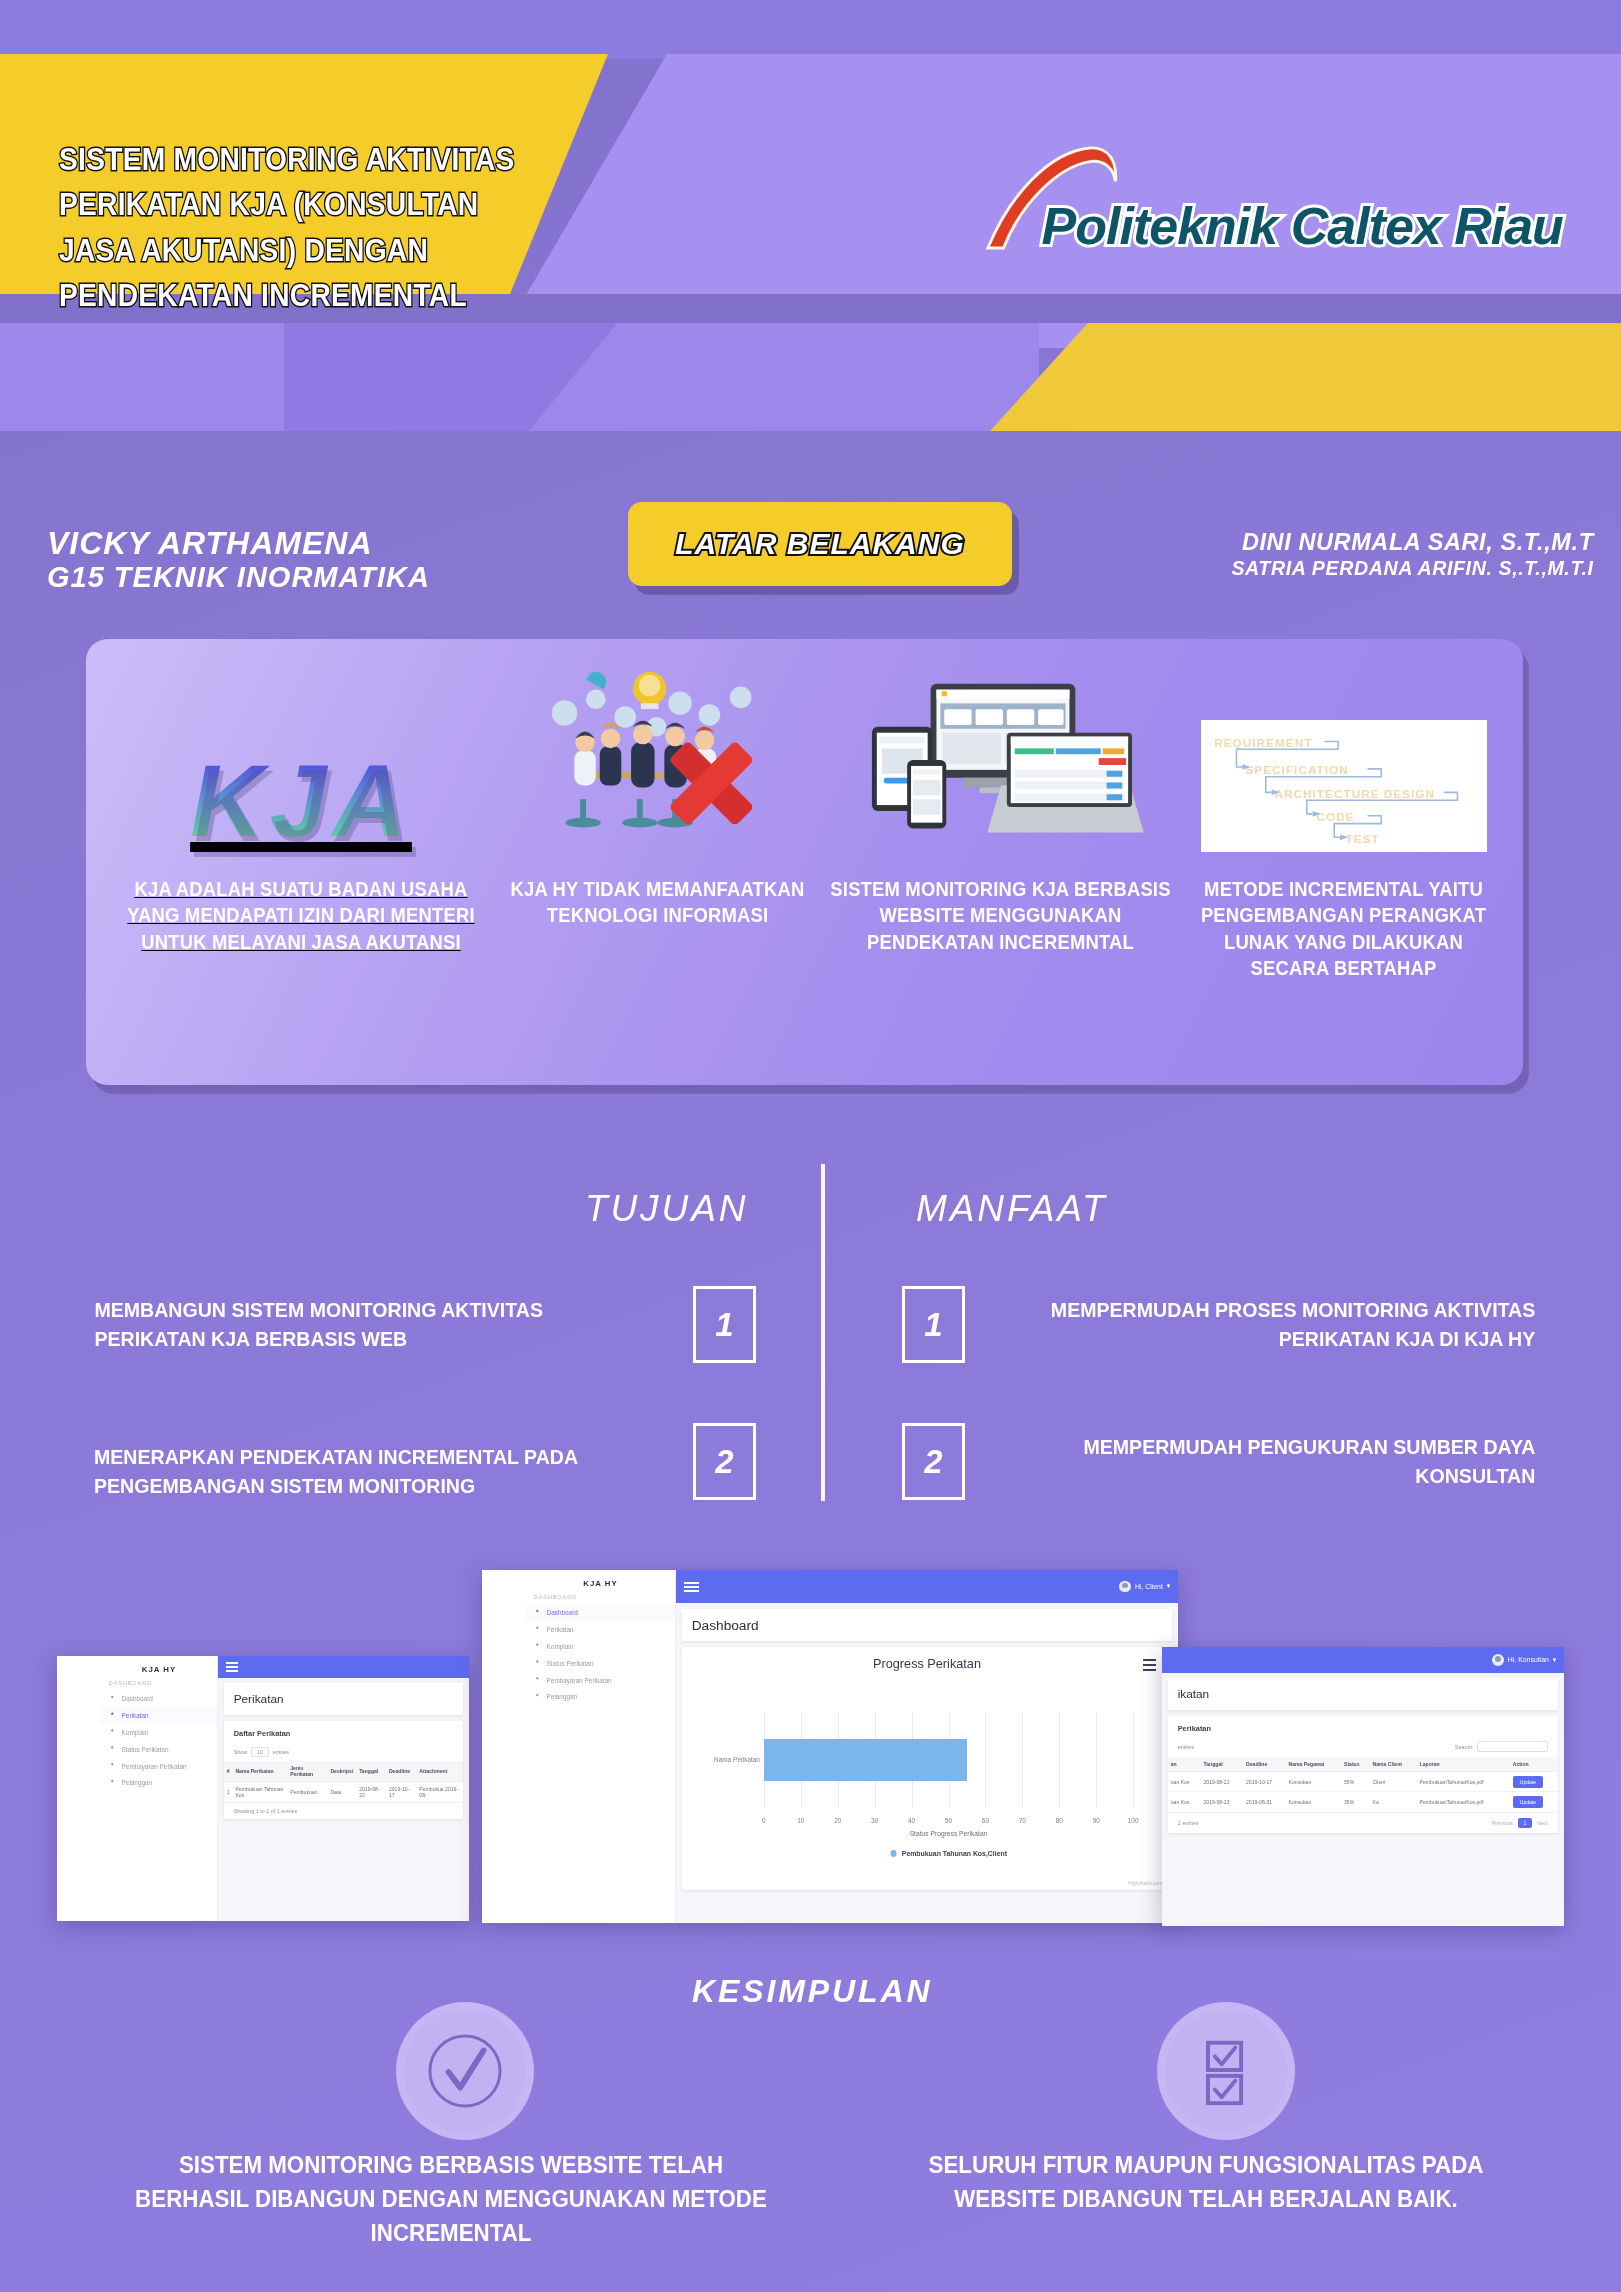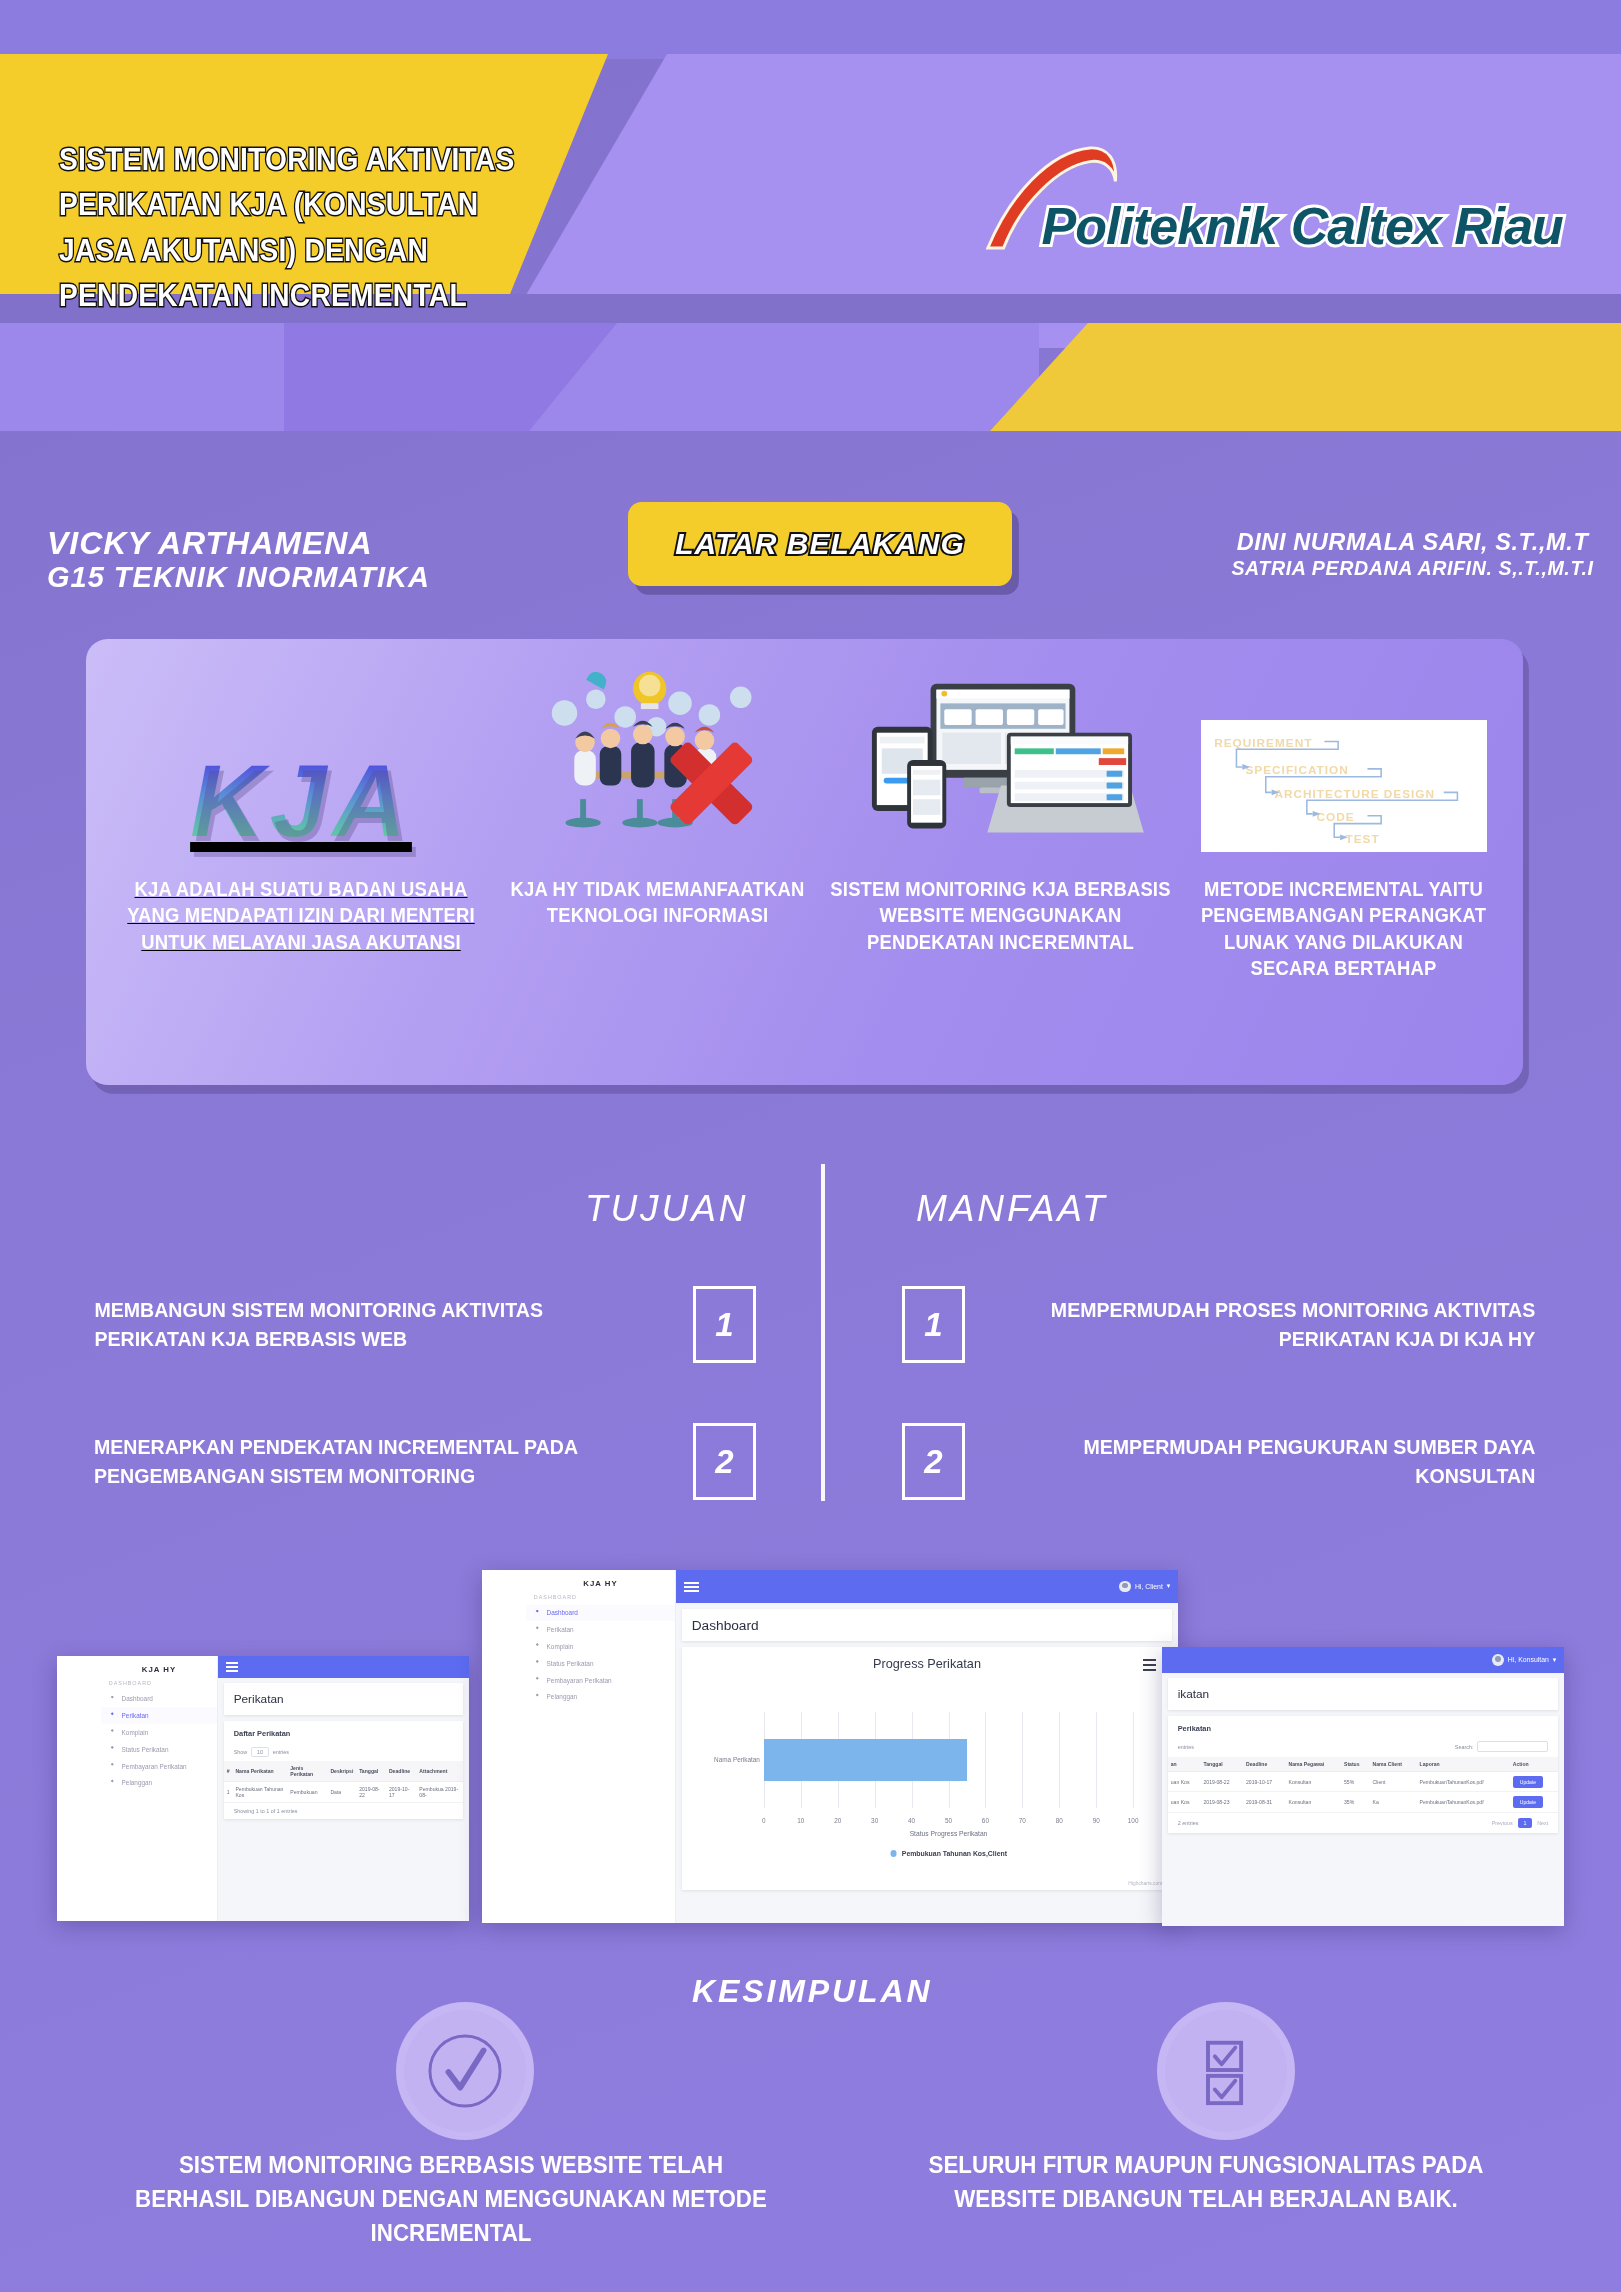--- a/index.html
+++ b/index.html
@@ -70,21 +70,21 @@
   .brand-swoosh{position:absolute;left:0;top:-54px;width:157px;height:108px;}
 
   
   .author{
     position:absolute;left:47px;top:527px;color:#fff;font-style:italic;font-weight:bold;
     letter-spacing:1px;
   }
   .author .n1{font-size:32px;line-height:1.05;}
   .author .n2{font-size:29px;line-height:1.15;}
   .advisors{
-    position:absolute;right:27.4px;top:529px;text-align:center;color:#fff;
+    position:absolute;right:27.4px;top:529px;text-align:right;color:#fff;
     font-style:italic;font-weight:bold;letter-spacing:0.6px;
   }
   .advisors .a1{font-size:23.5px;line-height:1.18;}
   .advisors .a2{font-size:19.6px;line-height:1.2;}
 
   .badge-latar{
     position:absolute;left:628px;top:502px;width:384px;height:84px;
     background:#f5cd2a;border-radius:13.7px;
     box-shadow:6.9px 8.8px 0 rgba(70,55,120,.45);
     display:flex;align-items:center;justify-content:center;
@@ -139,21 +139,21 @@
   .tm-row{position:absolute;display:flex;align-items:center;}
   .numbox{
     width:57px;height:71px;border:3.9px solid #fff;display:flex;align-items:center;justify-content:center;
     color:#fff;font-size:33px;font-weight:bold;font-style:italic;flex:none;
   }
   .tm-text{
     color:#fff;font-weight:bold;font-size:20.6px;line-height:1.38;text-transform:uppercase;
     font-family:"Liberation Sans Narrow","Liberation Sans",sans-serif;transform:scaleX(.95);
   }
   #tuj1{left:80px;top:1286px;width:676px;justify-content:flex-end;gap:35px;}
-  #tuj2{left:80px;top:1423px;width:676px;justify-content:flex-end;gap:52px;}
+  #tuj2{left:80px;top:1423px;width:676px;justify-content:flex-end;gap:52px;align-items:flex-end;}
   #man1{left:902px;top:1286px;width:647px;gap:35px;}
   #man2{left:902px;top:1423px;width:647px;gap:35px;}
   #tuj1 .tm-text,#tuj2 .tm-text{text-align:left;}
   #man1 .tm-text,#man2 .tm-text{text-align:right;flex:1;}
 
   
   .mock{position:absolute;background:#fff;box-shadow:0 5.9px 21.6px rgba(40,25,90,.3);overflow:hidden;}
   .mock .topbar{height:21.6px;background:#5c6bf0;display:flex;align-items:center;justify-content:space-between;padding:0 7.8px;}
   .hamb{width:12.7px;display:flex;flex-direction:column;gap:2px;}
   .hamb i{display:block;height:2px;background:#fff;}

